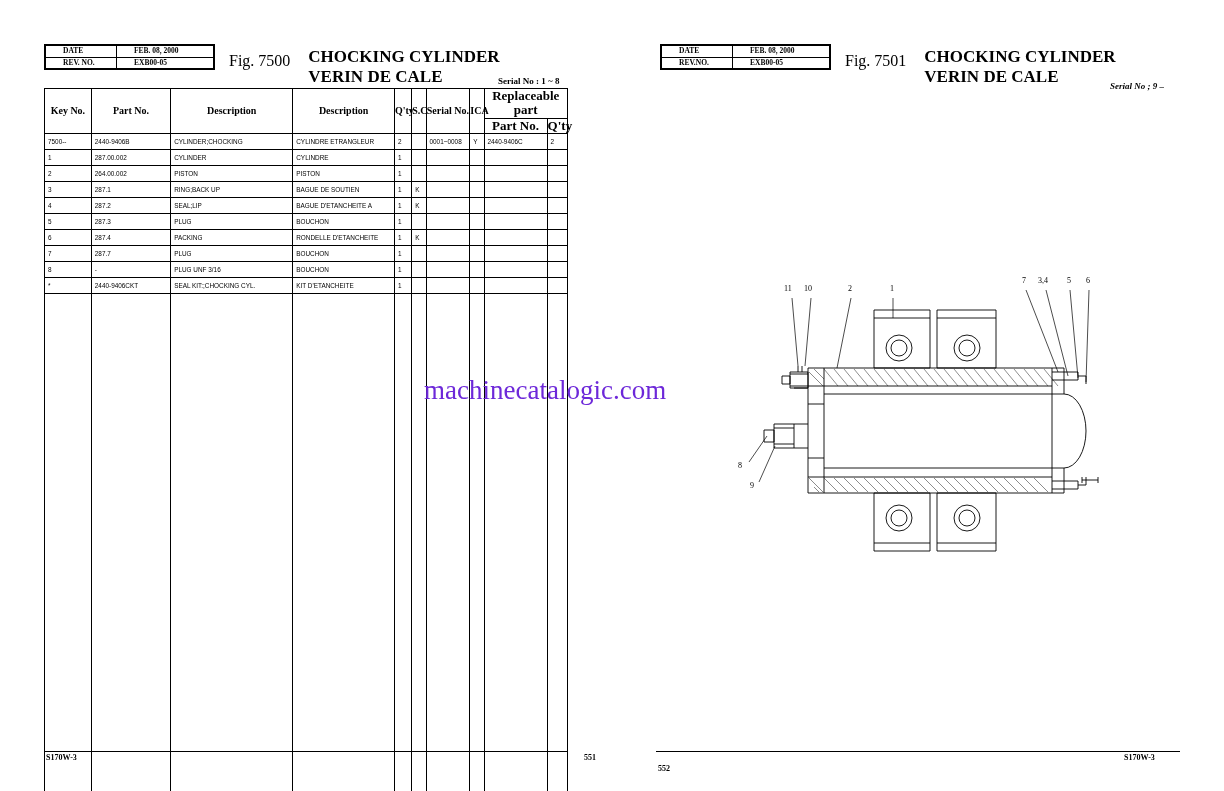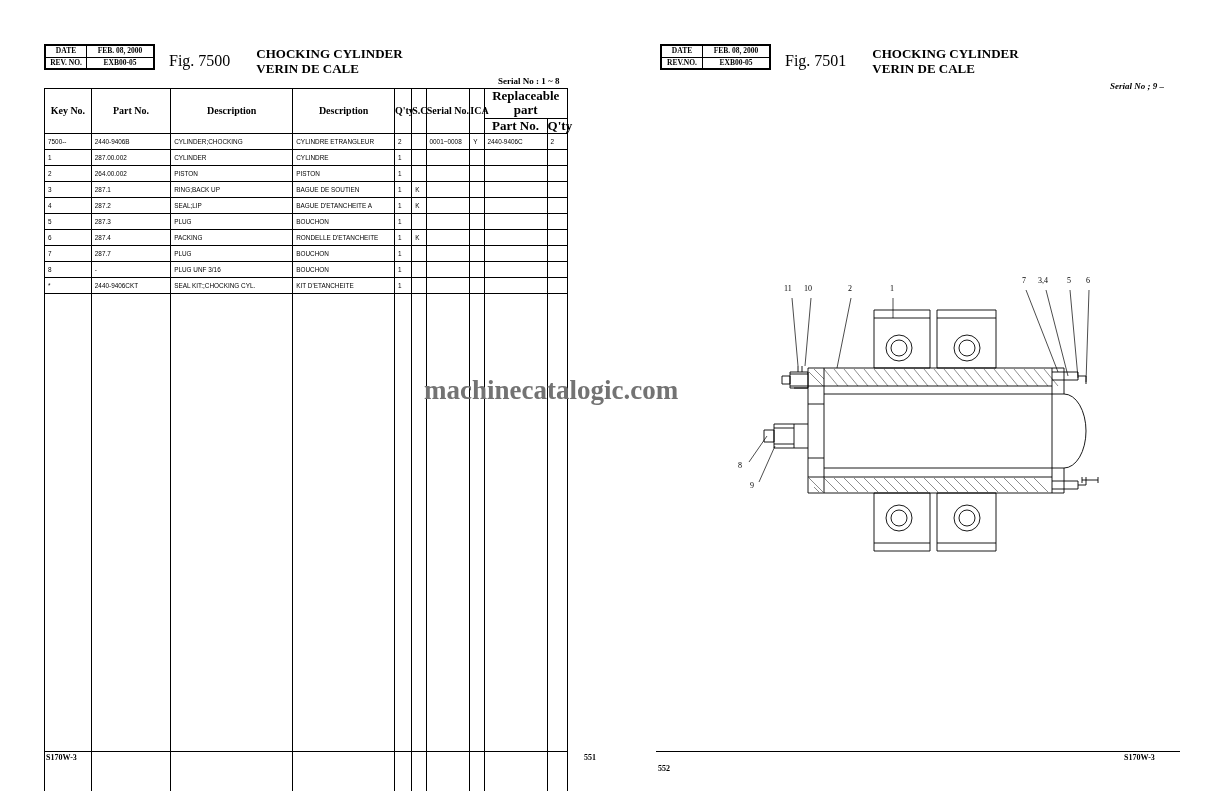--- a/index.html
+++ b/index.html
@@ -32,42 +32,41 @@
   .datebox {
     border: 1px solid #000;
     border-collapse: collapse;
     font-family: "Liberation Serif", serif;
     font-size: 7.5px;
     font-weight: bold;
   }
   .datebox table { border-collapse: collapse; }
   .datebox td {
     border: 1px solid #000;
-    padding: 1px 2px;
-    text-align: center;
+    padding: 1px 17px;
     white-space: nowrap;
     line-height: 1.15;
   }
   .datebox td.k { width: 36px; }
   .datebox td.v { width: 62px; }
 
   .figno {
     font-family: "Liberation Serif", serif;
     font-weight: normal;
     font-size: 16px;
     margin-left: 14px;
     padding-top: 8px;
     white-space: nowrap;
   }
   .figtitle {
     font-family: "Liberation Serif", serif;
     font-weight: bold;
-    font-size: 13px;
+    font-size: 17px;
     line-height: 1.15;
-    margin-left: 26px;
+    margin-left: 18px;
     padding-top: 3px;
     white-space: nowrap;
   }
   .serial {
     position: absolute;
     font-family: "Liberation Serif", serif;
     font-weight: bold;
     font-size: 9px;
     white-space: nowrap;
     padding-left: 36px;
@@ -136,22 +135,22 @@
     white-space: nowrap;
   }
 
   
   .watermark {
     position: absolute;
     left: 424px;
     top: 375px;
     font-family: "Liberation Serif", serif;
     font-size: 27px;
-    color: #737373;
-    font-weight: bold;
+    color: #6d28d9;
+    font-weight: normal;
     letter-spacing: 0px;
     white-space: nowrap;
     z-index: 50;
   }
 
   
   .drawing {
     position: absolute;
     left: 0;
     top: 0;

